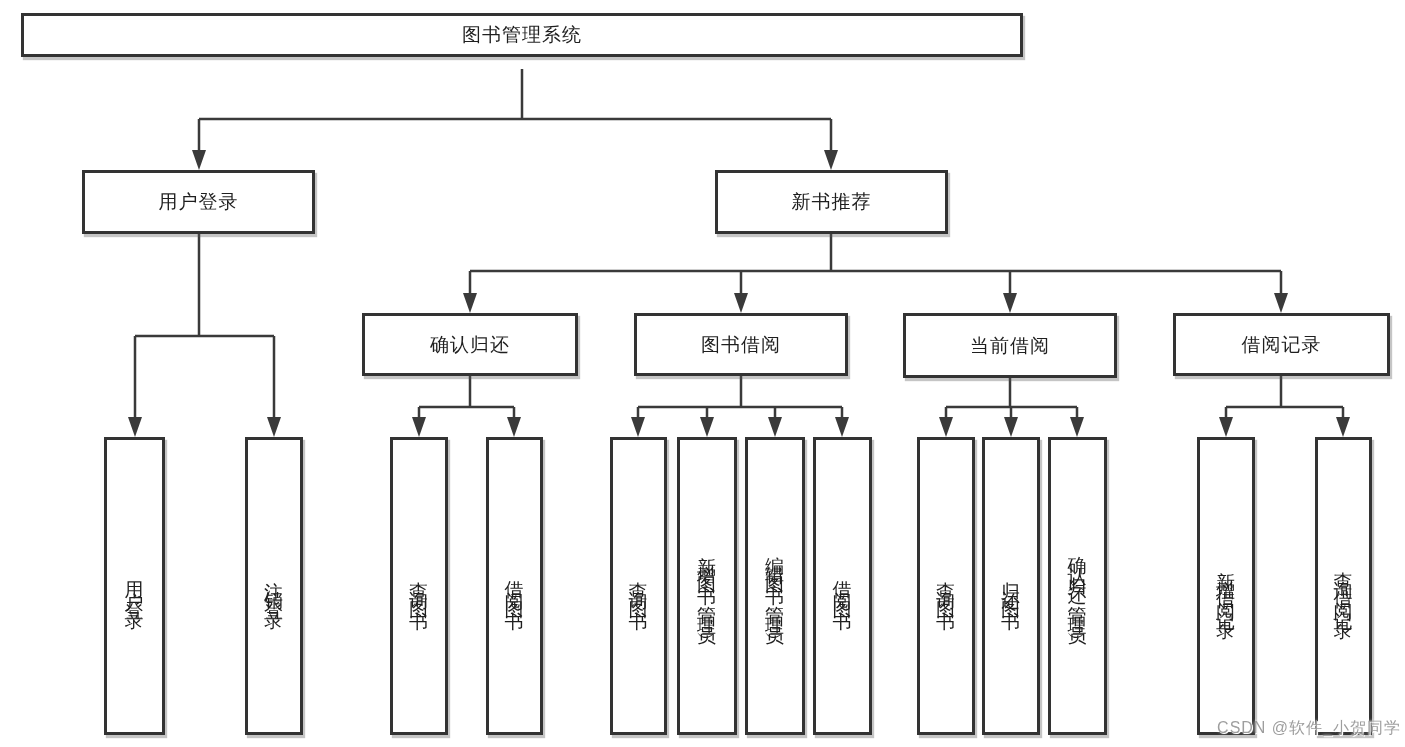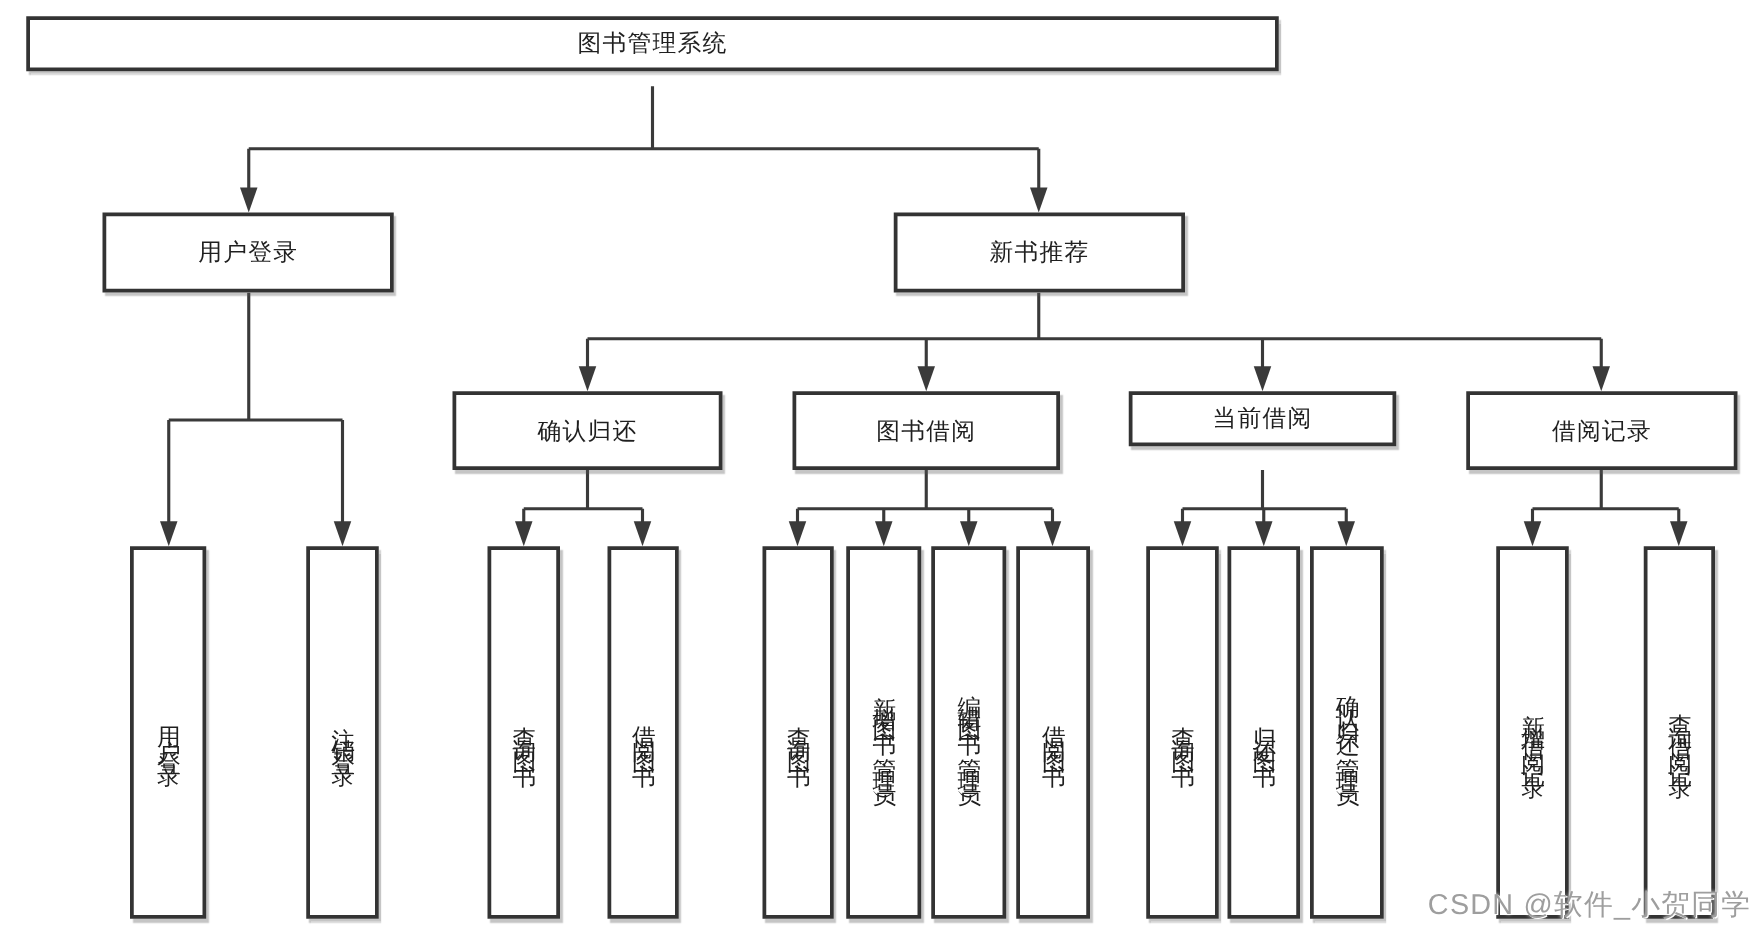--- a/index.html
+++ b/index.html
@@ -16,21 +16,21 @@
   }
   .hbox{font-size:19px;letter-spacing:1px;}
   .vbox{top:437px;height:298px;}
   .vbox .vtext{
     writing-mode:vertical-rl;text-orientation:mixed;
     font-size:19px;letter-spacing:10px;line-height:1;
     color:#1f1f1f;white-space:nowrap;
   }
   .watermark{
     position:absolute;right:4px;bottom:8px;
-    font-size:23px;color:#9e9e9e;letter-spacing:1px;
+    font-size:16px;color:#9e9e9e;letter-spacing:1px;
     text-shadow:0 0 3px #ffffff,1px 1px 0 #ffffff;
   }
 </style>
 </head>
 <body>
 
 <div class="canvas">
 
   <svg width="1405" height="747" viewBox="0 0 1405 747">
     <g stroke="#3a3a3a" stroke-width="2.5" fill="none">
@@ -82,21 +82,21 @@
   <div class="node hbox" style="left:715px;top:170px;width:233px;height:64px;">
     <span>新书推荐</span>
   </div>
 
   <div class="node hbox" style="left:362px;top:313px;width:216px;height:63px;">
     <span>确认归还</span>
   </div>
   <div class="node hbox" style="left:634px;top:313px;width:214px;height:63px;text-align:center;">
     <span>图书借阅</span>
   </div>
-  <div class="node hbox" style="left:903px;top:313px;width:214px;height:44px;">
+  <div class="node hbox" style="left:903px;top:313px;width:214px;height:65px;">
     <span>当前借阅</span>
   </div>
   <div class="node hbox" style="left:1173px;top:313px;width:217px;height:63px;align-items:center;">
     <span>借阅记录</span>
   </div>
 
   <div class="node vbox" style="left:104px;width:61px;">
     <span class="vtext">用户登录</span>
   </div>
   <div class="node vbox" style="left:245px;width:58px;">

